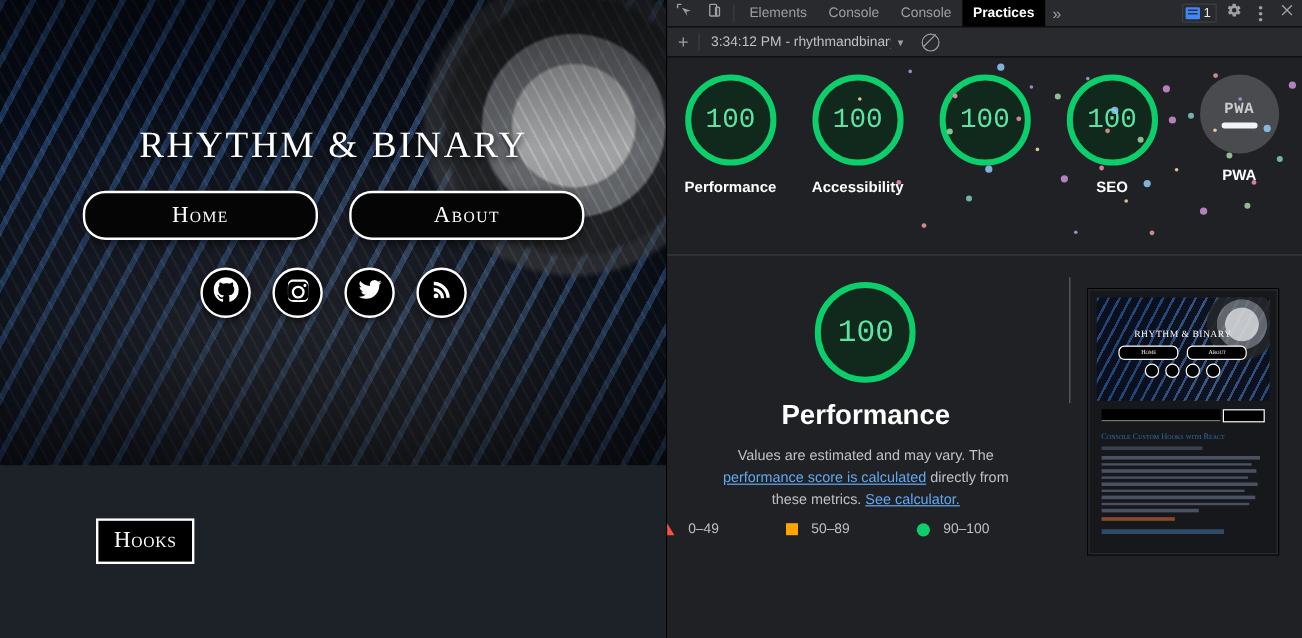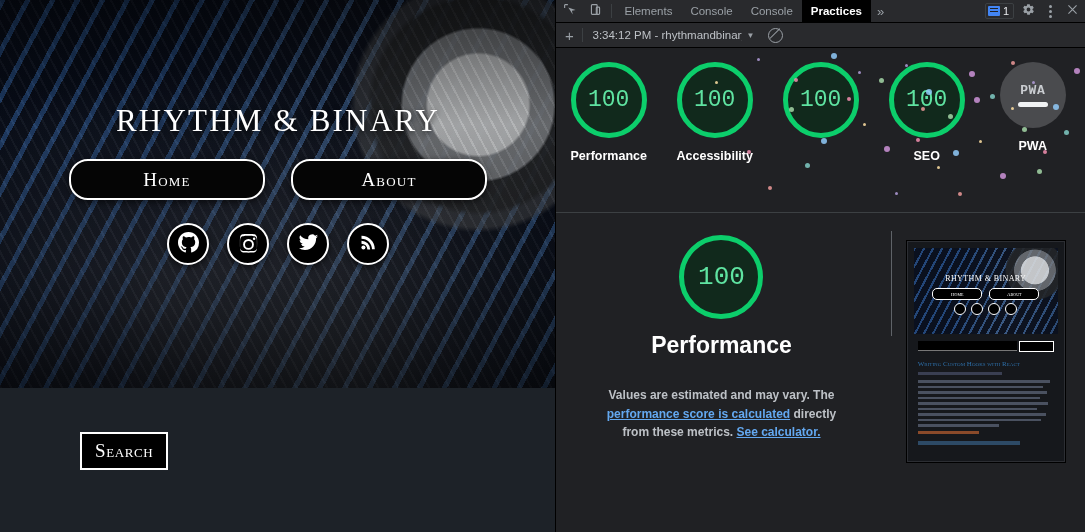--- a/index.html
+++ b/index.html
@@ -98,21 +98,21 @@
   .ring.pwa .pwatxt{color:#c9ccd0;font-size:13px;font-weight:bold;letter-spacing:.5px;}
   .ring.pwa .pwabar{width:30px;height:5px;border-radius:3px;background:#f1f3f4;}
   .score-label{margin-top:10px;color:#fff;font-size:12.5px;text-align:center;line-height:1.35;font-weight:bold;}
 
   .perf{display:flex;padding-top:22px;}
   .perf-left{width:330px;display:flex;flex-direction:column;align-items:center;position:relative;}
   .bigring{width:74px;height:74px;border-radius:50%;border:5px solid #0cce6b;background:#11291c;
     display:flex;align-items:center;justify-content:center;}
   .bigring span{color:#5fe3a1;font-family:"Liberation Mono",monospace;font-size:26px;}
   .perf-title{margin-top:13px;color:#fff;font-size:23px;font-weight:bold;}
-  .perf-desc{margin-top:27px;width:252px;text-align:center;color:#bdc1c6;font-size:12px;line-height:1.55;font-weight:bold;}
+  .perf-desc{margin-top:11px;width:252px;text-align:center;color:#bdc1c6;font-size:12px;line-height:1.55;}
   .perf-desc a{color:#63a8f0;text-decoration:underline;cursor:pointer;}
   .divider{position:absolute;right:-6px;top:-4px;width:1px;height:105px;background:#5f6368;}
   .legend{position:absolute;left:-6px;top:200px;display:flex;align-items:center;gap:0;font-size:11.5px;color:#bdc1c6;}
   .lg{display:flex;align-items:center;gap:11px;}
   .lg + .lg{margin-left:56px;}
   .tri{width:0;height:0;border-left:6px solid transparent;border-right:6px solid transparent;border-bottom:10px solid #ff4e42;}
   .sq{width:10px;height:10px;background:#ffa400;}
   .ci{width:11px;height:11px;border-radius:50%;background:#0cce6b;}
 
   .thumb-wrap{flex:1;display:flex;justify-content:center;padding-top:6px;}
@@ -186,21 +186,21 @@
                   <path d="M4 10.1v3.2a6.7 6.7 0 0 1 6.7 6.7h3.2A9.9 9.9 0 0 0 4 10.1zm0-5.7v3.2c6.6 0 12 5.4 12 12h3.2C19.2 11.2 12.4 4.4 4 4.4z"></path>
                 </svg>
             </span>
           </div>
         </div>
       </div>
     </div>
 
     <div class="below">
       <div class="searchrow">
-        <div class="search-btn">Search</div>
+        <div class="search-btn">Hooks</div>
       </div>
     </div>
   </div>
 
   <div class="devtools">
 
     <div class="dt-tabbar">
       <div class="dt-icbtn">
         <span>
           <svg viewBox="0 0 16 16">
@@ -336,20 +336,34 @@
       </div>
 
       <div class="perf">
         <div class="perf-left">
           <div class="bigring">
             <span>100</span>
           </div>
           <div class="perf-title">Performance</div>
           <div class="perf-desc"><span>Values are estimated and may vary. The </span><a>performance score is calculated</a><span> directly from these metrics. </span><a>See calculator.</a></div>
           <div class="divider"></div>
+          <div class="legend">
+            <div class="lg">
+              <span class="tri"></span>
+              <span>0–49</span>
+            </div>
+            <div class="lg">
+              <span class="sq"></span>
+              <span>50–89</span>
+            </div>
+            <div class="lg">
+              <span class="ci"></span>
+              <span>90–100</span>
+            </div>
+          </div>
         </div>
 
         <div class="thumb-wrap">
           <div class="thumb">
             <div class="th-hero">
               <div class="th-title">RHYTHM &amp; BINARY</div>
               <div class="th-nav">
                 <div class="th-btn">Home</div>
                 <div class="th-btn">About</div>
               </div>
@@ -358,21 +372,21 @@
                 <i></i>
                 <i></i>
                 <i></i>
               </div>
             </div>
             <div class="th-body">
               <div class="th-search">
                 <span class="th-sin"></span>
                 <span class="th-sbtn"></span>
               </div>
-              <div class="th-ptitle">Writing Custom Hooks with React</div>
+              <div class="th-ptitle">Console Custom Hooks with React</div>
               <div class="th-meta"></div>
               <div class="th-lines">
                 <i style="width:97%"></i>
                   <i style="width:92%"></i>
                   <i style="width:95%"></i>
                 <i style="width:90%"></i>
                   <i style="width:96%"></i>
                   <i style="width:88%"></i>
                 <i style="width:94%"></i>
                   <i style="width:91%"></i>

